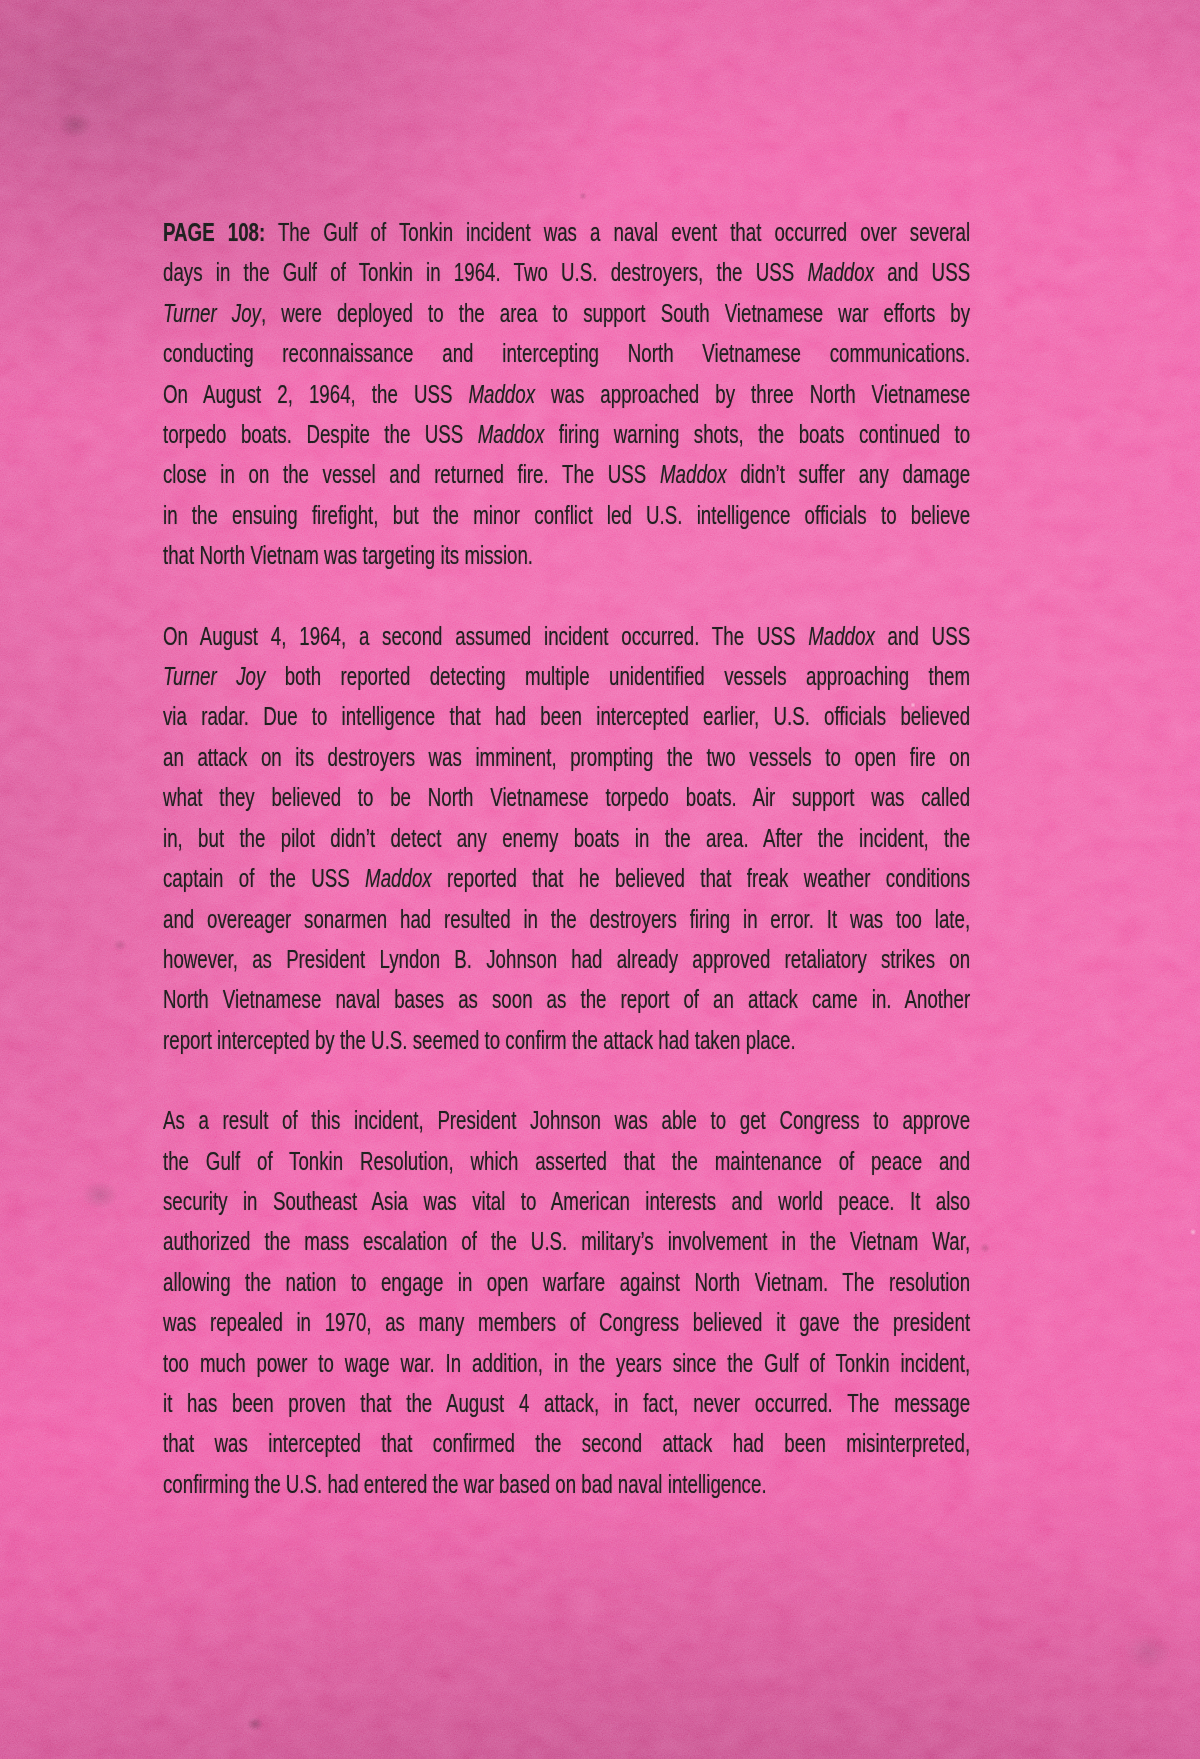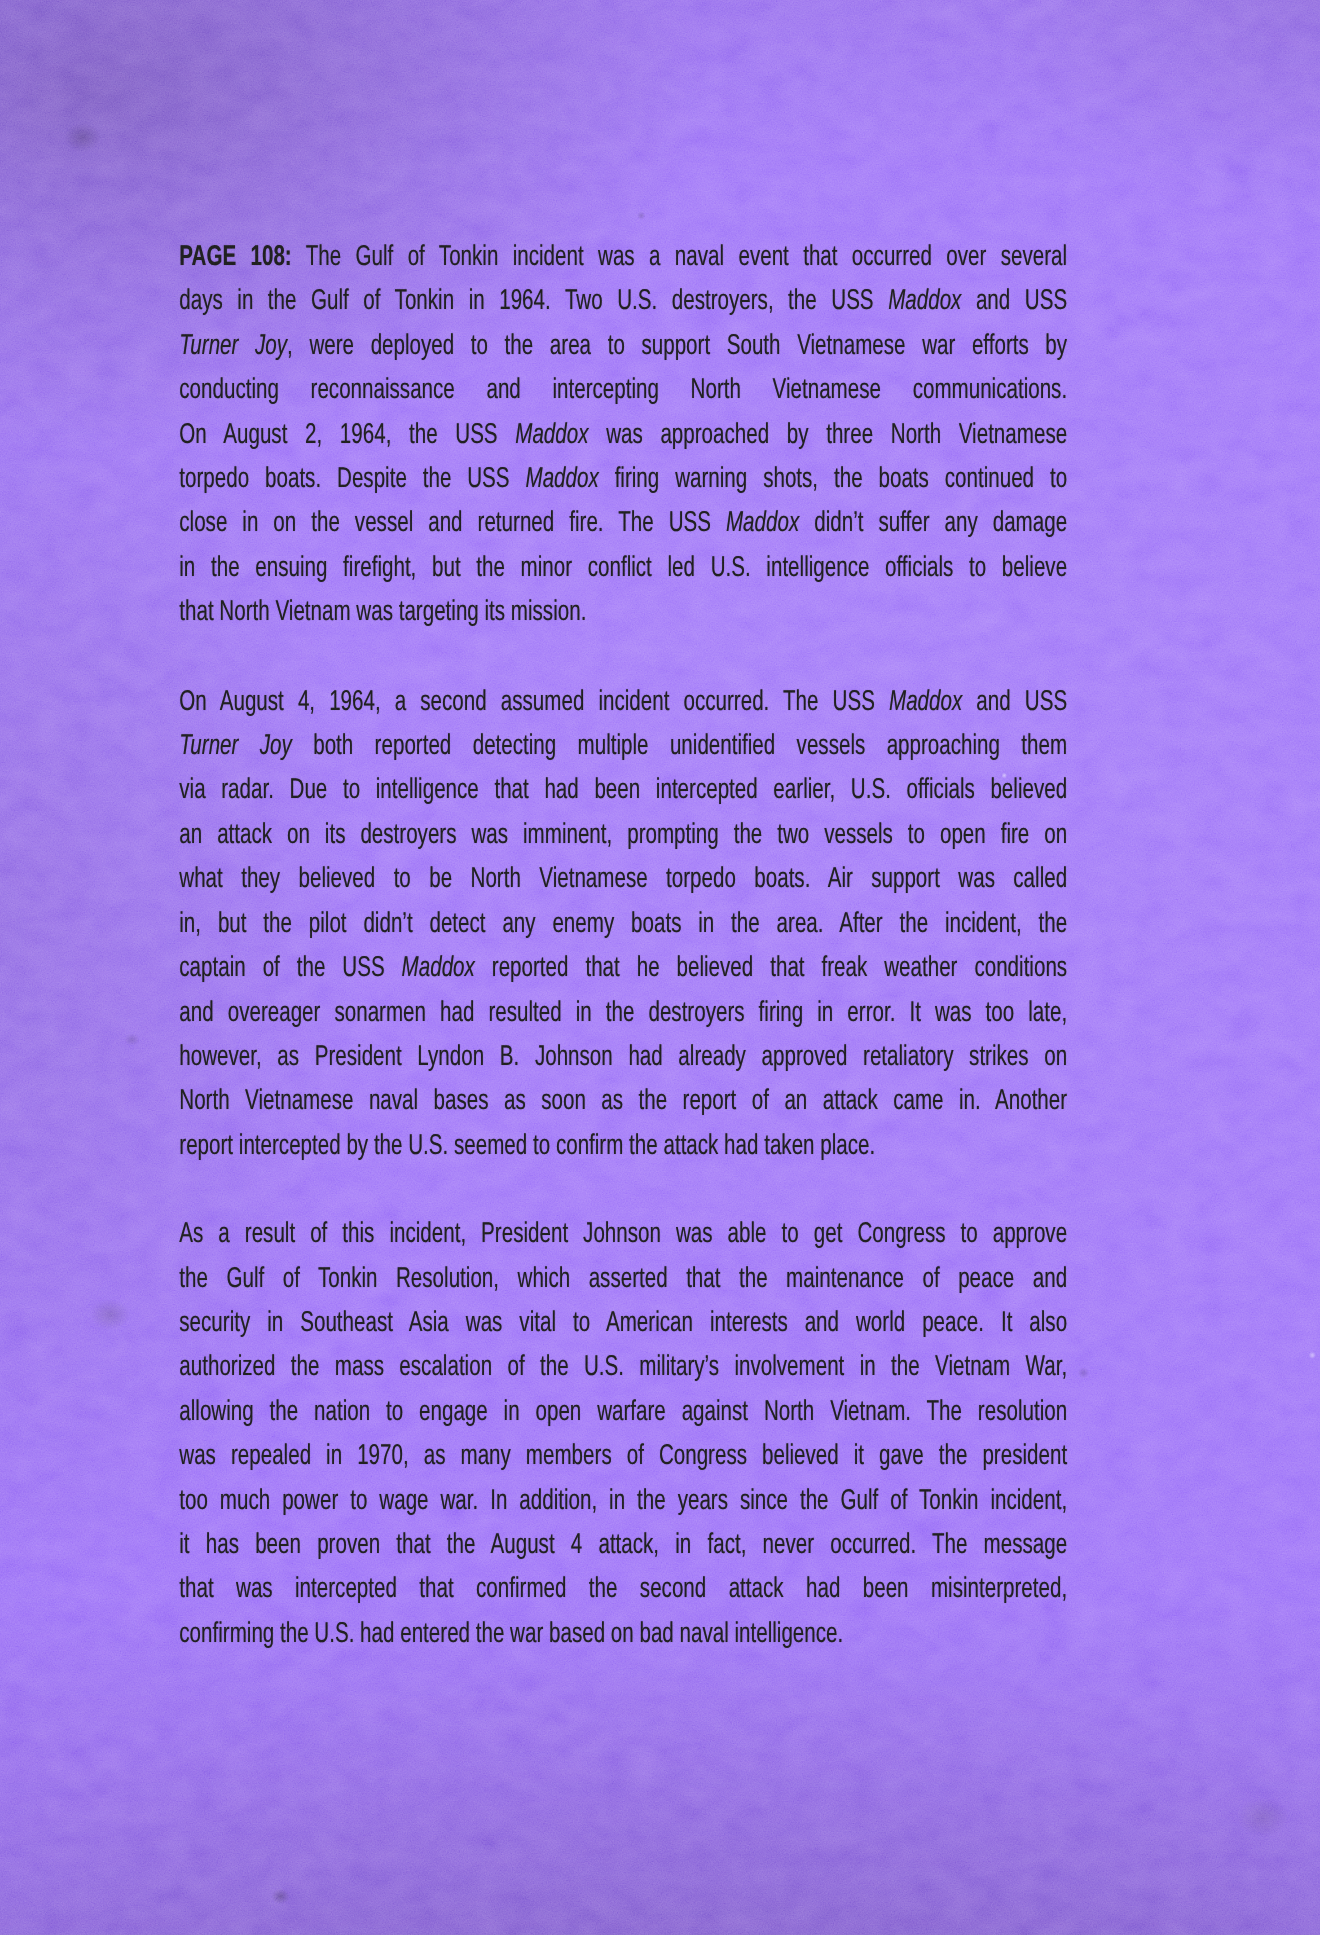--- a/index.html
+++ b/index.html
@@ -1,18 +1,18 @@
 <!DOCTYPE html>
 <html><head>
 <meta charset="utf-8">
 <style>
   html,body{margin:0;padding:0;background:#6e6e6e;}
   .page{
     position:relative;width:1200px;height:1759px;overflow:hidden;
-    background:#8b5cf6;
+    background:#ec4899;
     font-family:"Liberation Sans",sans-serif;
   }
   .shade{
     position:absolute;inset:0;pointer-events:none;
     background:
       radial-gradient(900px 520px at 7% 5%, rgba(0,0,0,.23), transparent 62%),
       radial-gradient(480px 900px at 0% 48%, rgba(0,0,0,.10), transparent 70%),
       radial-gradient(420px 300px at 100% 0%, rgba(0,0,0,.08), transparent 70%),
       radial-gradient(1500px 760px at 55% 114%, rgba(0,0,0,.17), transparent 66%),
       radial-gradient(1700px 1250px at 62% 38%, rgba(255,255,255,.07), transparent 80%),

